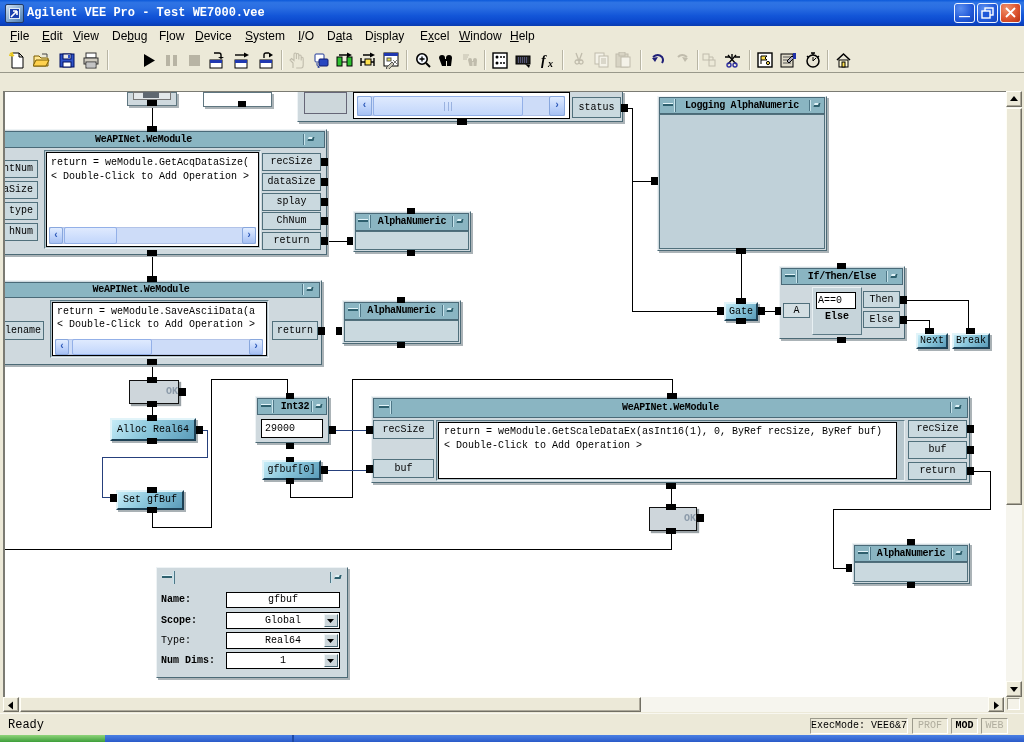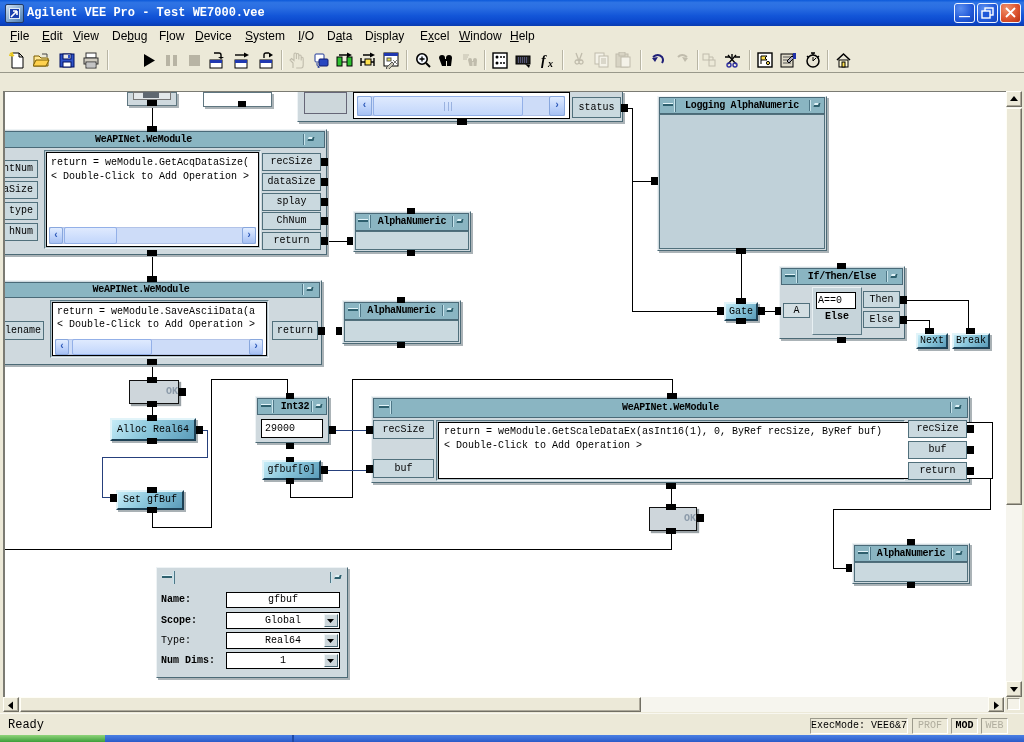--- a/index.html
+++ b/index.html
@@ -424,21 +424,21 @@
         </div>
 <div class="tbtn" style="left:950px;top:402px;width:13px;height:11px">
           <i></i>
         </div>
 <div class="hdl" style="left:667px;top:393px;width:10px;height:6px"></div>
 <div class="term" style="left:373px;top:420px;width:61px;height:19px;line-height:17px">recSize</div>
 <div class="term" style="left:373px;top:459px;width:61px;height:19px;line-height:17px">buf</div>
 <div class="hdl" style="left:366px;top:426px;width:7px;height:8px"></div>
 <div class="hdl" style="left:366px;top:465px;width:7px;height:8px"></div>
 <div class="wfr" style="left:436px;top:420px;width:469px;height:61px"></div>
-<div class="wht" style="left:438px;top:422px;width:555px;height:57px">
+<div class="wht" style="left:438px;top:422px;width:459px;height:57px">
           <div style="padding:2px 0 0 5px;line-height:14px;white-space:pre">return = weModule.GetScaleDataEx(asInt16(1), 0, ByRef recSize, ByRef buf)
 &lt; Double-Click to Add Operation &gt;</div>
         </div>
 <div class="term" style="left:908px;top:420px;width:59px;height:18px;line-height:16px">recSize</div>
 <div class="term" style="left:908px;top:441px;width:59px;height:18px;line-height:16px">buf</div>
 <div class="term" style="left:908px;top:462px;width:59px;height:18px;line-height:16px">return</div>
 <div class="hdl" style="left:967px;top:425px;width:7px;height:8px"></div>
 <div class="hdl" style="left:967px;top:446px;width:7px;height:8px"></div>
 <div class="hdl" style="left:967px;top:467px;width:7px;height:8px"></div>
 <div class="hdl" style="left:666px;top:483px;width:10px;height:6px"></div>

